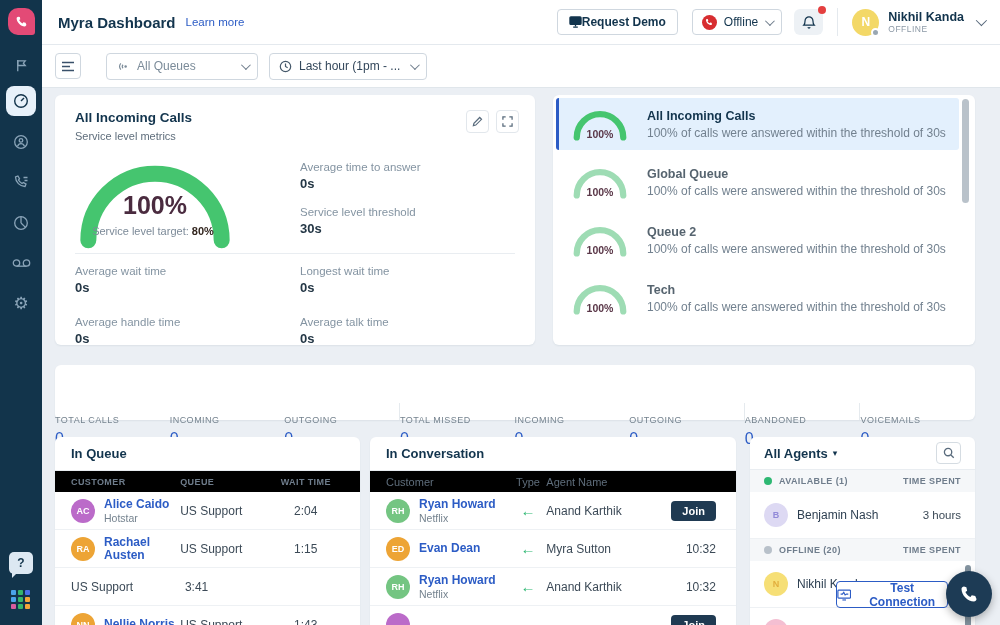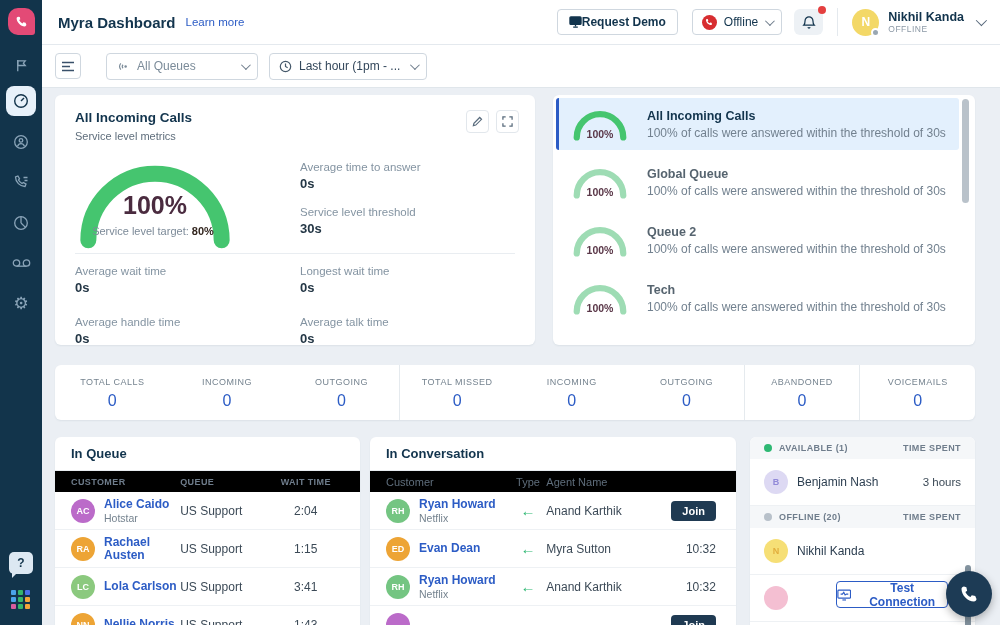--- a/index.html
+++ b/index.html
@@ -72,21 +72,21 @@
   .qgauge { position:relative; width:58px; height:34px; flex-shrink:0; }
   .qgauge .pv { position:absolute; left:0; right:0; bottom:1px; text-align:center; font-size:10.5px; font-weight:bold; color:#5a3748; }
   .qtext { margin-left:18px; }
   .qname { font-size:12.5px; font-weight:bold; color:#56646f; }
   .qcard.selected .qname { color:#12344d; }
   .qdesc { font-size:12px; color:#72818f; margin-top:3px; }
   .q-scroll { position:absolute; right:6px; top:4px; width:7px; height:104px; background:#b9c2ca; border-radius:4px; cursor:pointer; }
 
   
   #stats { left:13px; top:277px; width:920px; height:55px; display:flex; }
-  .stat { flex:1; display:flex; flex-direction:column; align-items:center; padding-top:12px; }
+  .stat { flex:1; display:flex; flex-direction:column; align-items:flex-start; padding-top:12px;margin-top:38px; }
   .stat.div { border-right:1px solid #e5eaee; }
   .s-label { font-size:9px; letter-spacing:.5px; color:#75838f; }
   .s-value { font-size:16px; color:#2c5cc5; margin-top:5px; font-weight:500; }
 
   
   .p-title-row { height:34px; border-bottom:1px solid #e9edf1; display:flex; align-items:center; padding:0 16px; }
   .p-title { font-size:13px; font-weight:bold; color:#12344d; }
   .thead { height:21px; background:#000000; display:flex; align-items:center; padding:0 16px; }
   .th-caps { font-size:9px; letter-spacing:.4px; color:#6f7d8c; font-weight:bold; }
   .th-norm { font-size:11px; color:#5f6e7c; }
@@ -422,28 +422,20 @@
               <span>RA</span>
             </div>
           <div>
               <div class="c-name">Rachael Austen</div>
             </div>
         </div>
         <span class="iq-c2 cell-txt">US Support</span>
         <span class="iq-c3 cell-txt">1:15</span>
       </div>
       <div class="trow">
-        <div class="iq-c1 cust">
-          <div class="av24" style="background:#8bc97e">
-              <span>LC</span>
-            </div>
-          <div>
-              <div class="c-name">Lola Carlson</div>
-            </div>
-        </div>
         <span class="iq-c2 cell-txt">US Support</span>
         <span class="iq-c3 cell-txt">3:41</span>
       </div>
       <div class="trow">
         <div class="iq-c1 cust">
           <div class="av24" style="background:#eda435">
               <span>NN</span>
             </div>
           <div>
               <div class="c-name">Nellie Norris</div>
@@ -511,20 +503,30 @@
               <span></span>
             </div>
         </div>
         <span class="ic-c2"></span>
           <span class="ic-c3"></span>
         <span class="ic-c4"><span class="join-btn">Join</span></span>
       </div>
     </div>
 
     <div class="panel" id="agents">
+      <div class="ag-title-row">
+        <span class="ag-title">All Agents</span>
+        <span class="ag-caret">▾</span>
+        <button class="search-btn">
+          <svg width="12" height="12" viewBox="0 0 13 13" fill="none" stroke="currentColor" stroke-width="1.4">
+              <circle cx="5.5" cy="5.5" r="4"></circle>
+              <path d="M8.6 8.6l3 3"></path>
+            </svg>
+        </button>
+      </div>
       <div class="ag-sect">
         <span class="dot8" style="background:#2eb873"></span>
         <span class="th-caps">AVAILABLE (1)</span>
         <span class="th-caps right">TIME SPENT</span>
       </div>
       <div class="ag-row">
         <div class="av24" style="background:#ddd9f3;color:#9189d8">
             <span>B</span>
           </div>
         <span class="ag-name">Benjamin Nash</span>

